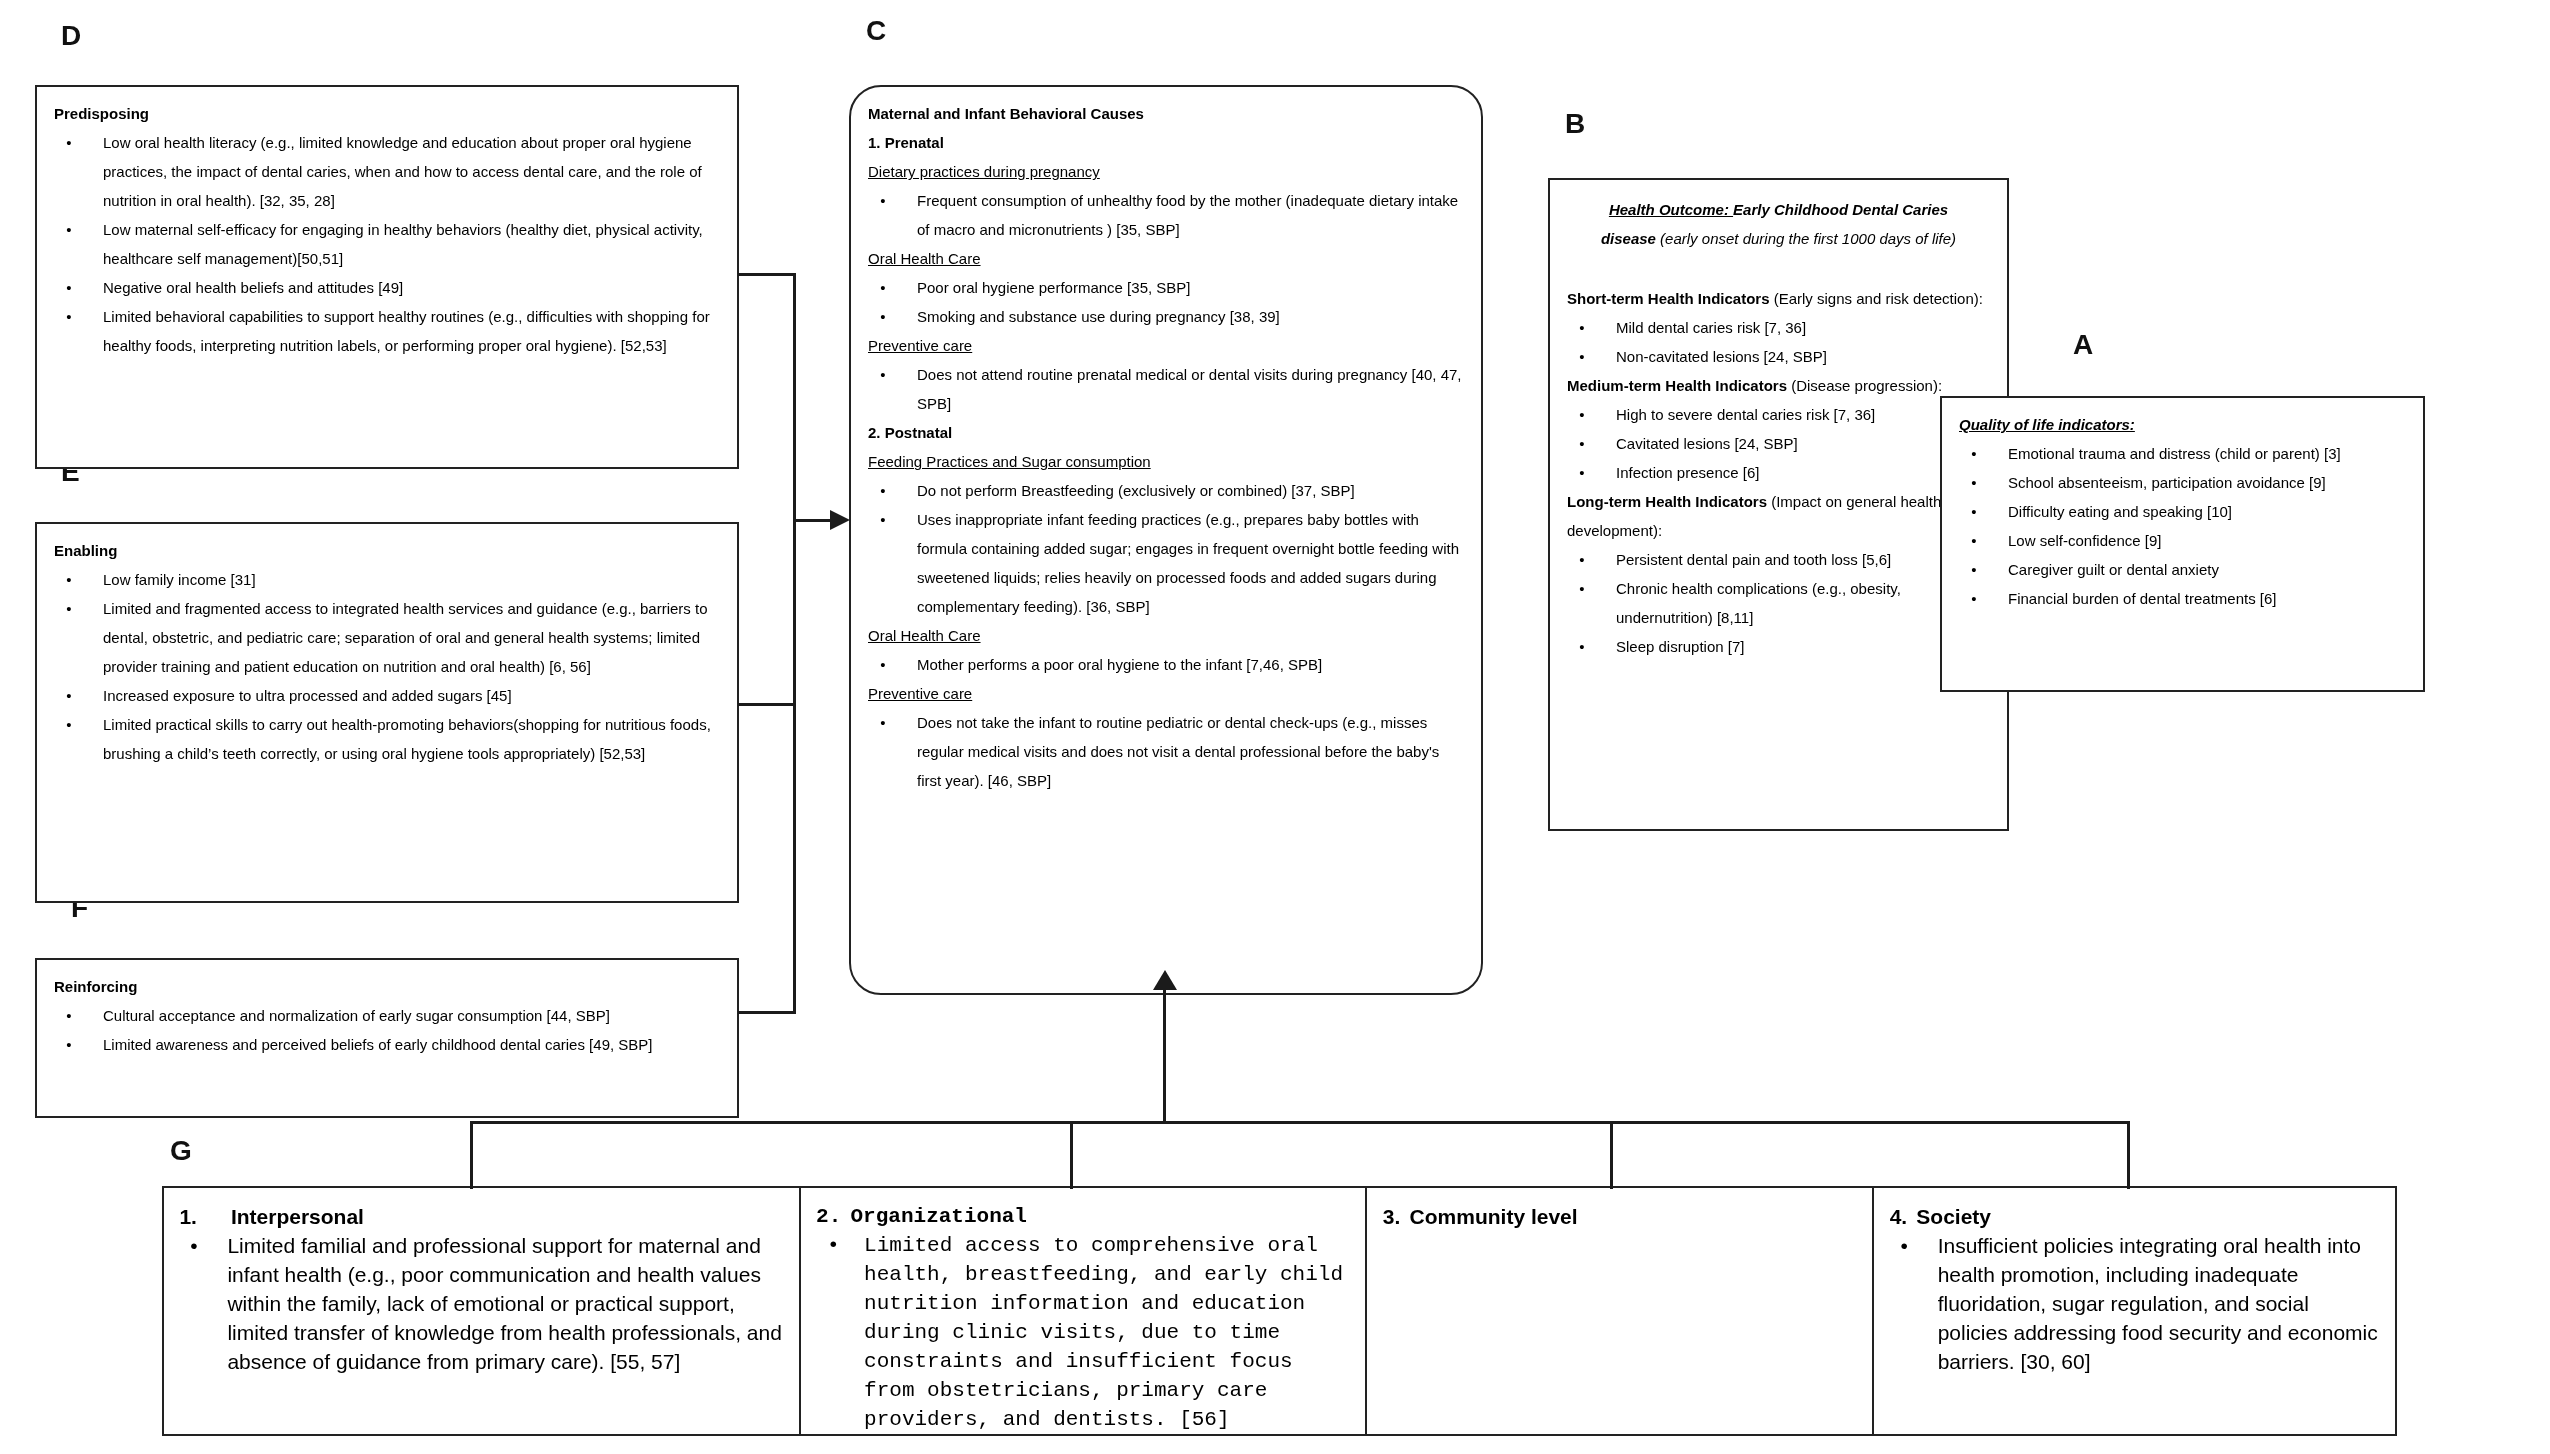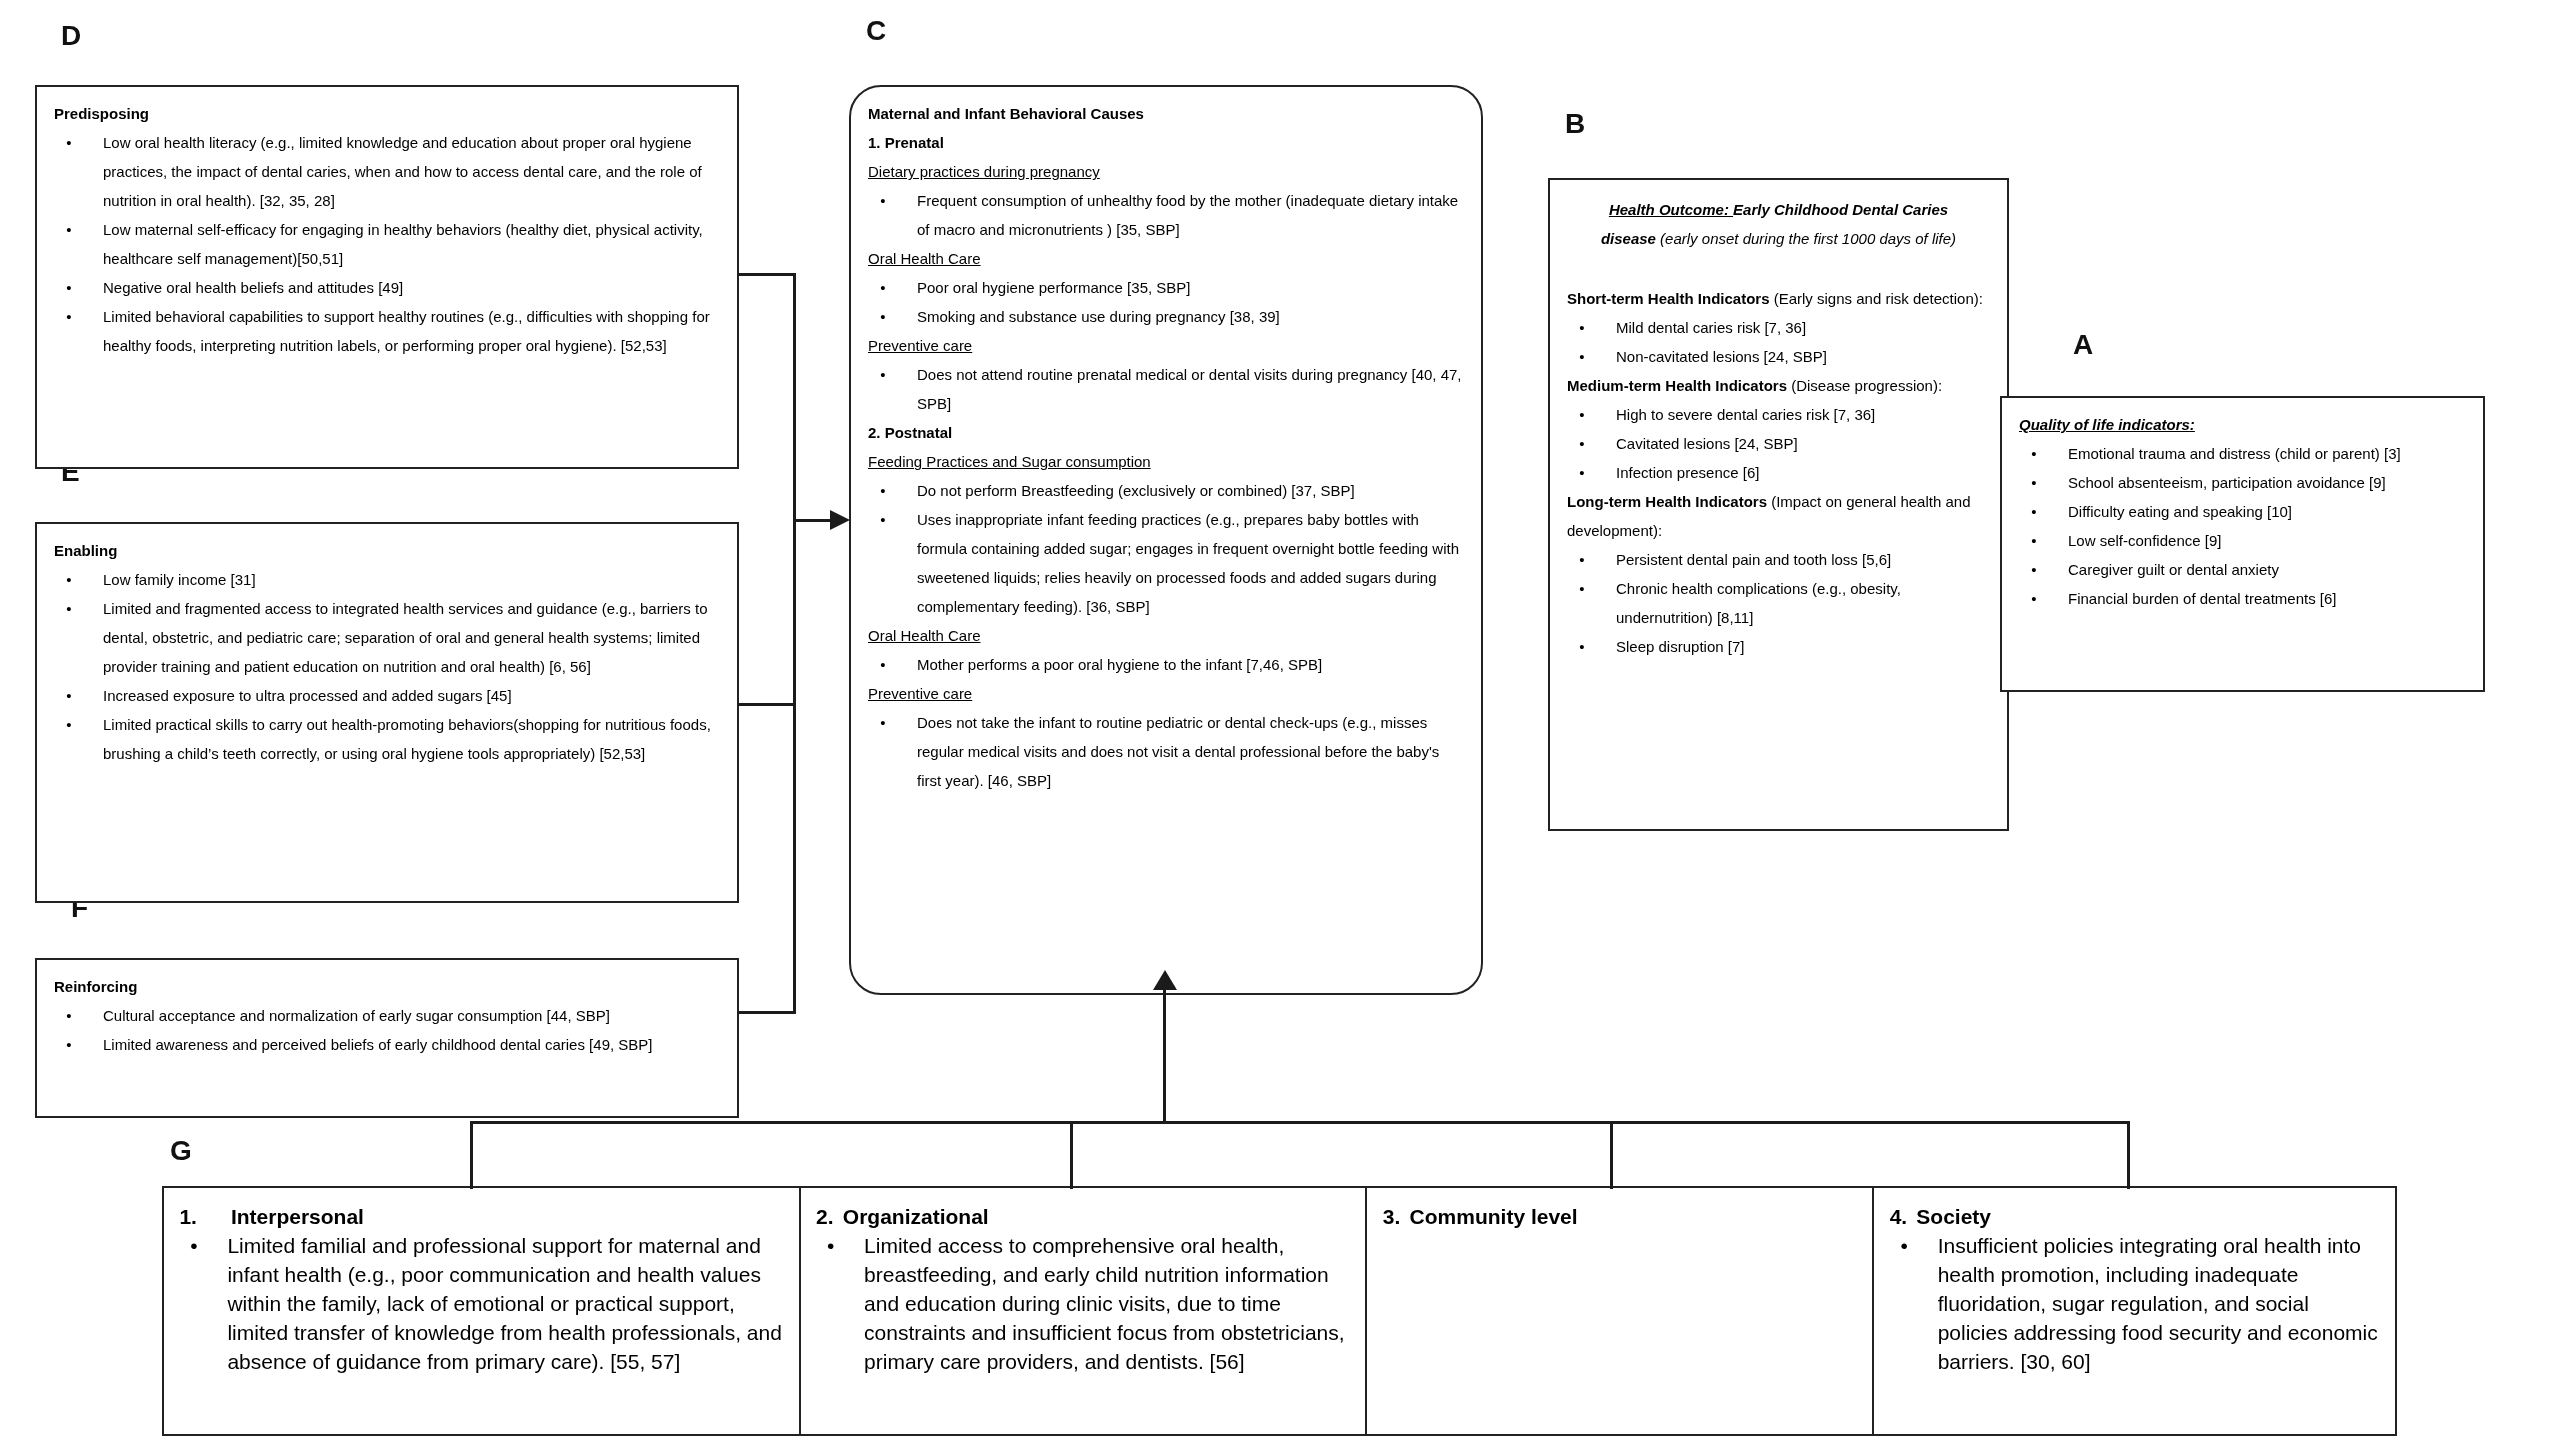--- a/index.html
+++ b/index.html
@@ -33,21 +33,21 @@
   .qol-title{font-style:italic;text-decoration:underline;}
   
   .g-row{
     position:absolute;display:flex;align-items:stretch;
     background:#ffffff;border:2.3px solid #222222;box-sizing:border-box;
     font-size:21px;line-height:29px;
   }
   .cell{box-sizing:border-box;border-right:2.3px solid #222222;padding:14px 15.4px;}
   .cell:nth-of-type(4){border-right:none;}
   .cell:nth-of-type(1){width:637px;}
-  .cell:nth-of-type(2){width:567px;}
+  .cell:nth-of-type(2){width:567px;font-family:Liberation Mono, monospace;}
   .cell:nth-of-type(3){width:507px;}
   .cell:nth-of-type(4){width:521px;}
   .cell-heading{font-weight:bold;}
   .cell-num{margin-right:9.2px;}
   .cell:nth-of-type(1) .cell-num{margin-right:34px;}
   .cell-bullets{list-style:none;margin:0;padding:0;}
   .cell-bullet{position:relative;padding-left:48px;}
   .cell-bullet::before{content:"\2022";position:absolute;left:10.8px;top:0;}
   
   .line{position:absolute;background:#1b1b1b;}
@@ -170,21 +170,21 @@
       <div class="ln" data-kind="lead"><span class="lead">Long-term Health Indicators</span><span class="txt"> (Impact on general health and development):</span></div>
 
       <div class="ln" data-kind="bullet"><span class="lead"></span><span class="txt">Persistent dental pain and tooth loss [5,6]</span></div>
 
       <div class="ln" data-kind="bullet"><span class="lead"></span><span class="txt">Chronic health complications (e.g., obesity, undernutrition) [8,11]</span></div>
 
       <div class="ln" data-kind="bullet"><span class="lead"></span><span class="txt">Sleep disruption [7]</span></div>
     </div>
 </div>
 
-<div class="box" style="left:2000px;top:372px;width:485px;min-height:296px;">
+<div class="box" style="left:1940px;top:372px;width:485px;min-height:296px;">
   <div class="box-title qol-title">Quality of life indicators:</div>
   <div>
 
       <div class="ln" data-kind="bullet"><span class="lead"></span><span class="txt">Emotional trauma and distress (child or parent) [3]</span></div>
 
       <div class="ln" data-kind="bullet"><span class="lead"></span><span class="txt">School absenteeism, participation avoidance [9]</span></div>
 
       <div class="ln" data-kind="bullet"><span class="lead"></span><span class="txt">Difficulty eating and speaking [10]</span></div>
 
       <div class="ln" data-kind="bullet"><span class="lead"></span><span class="txt">Low self-confidence [9]</span></div>

